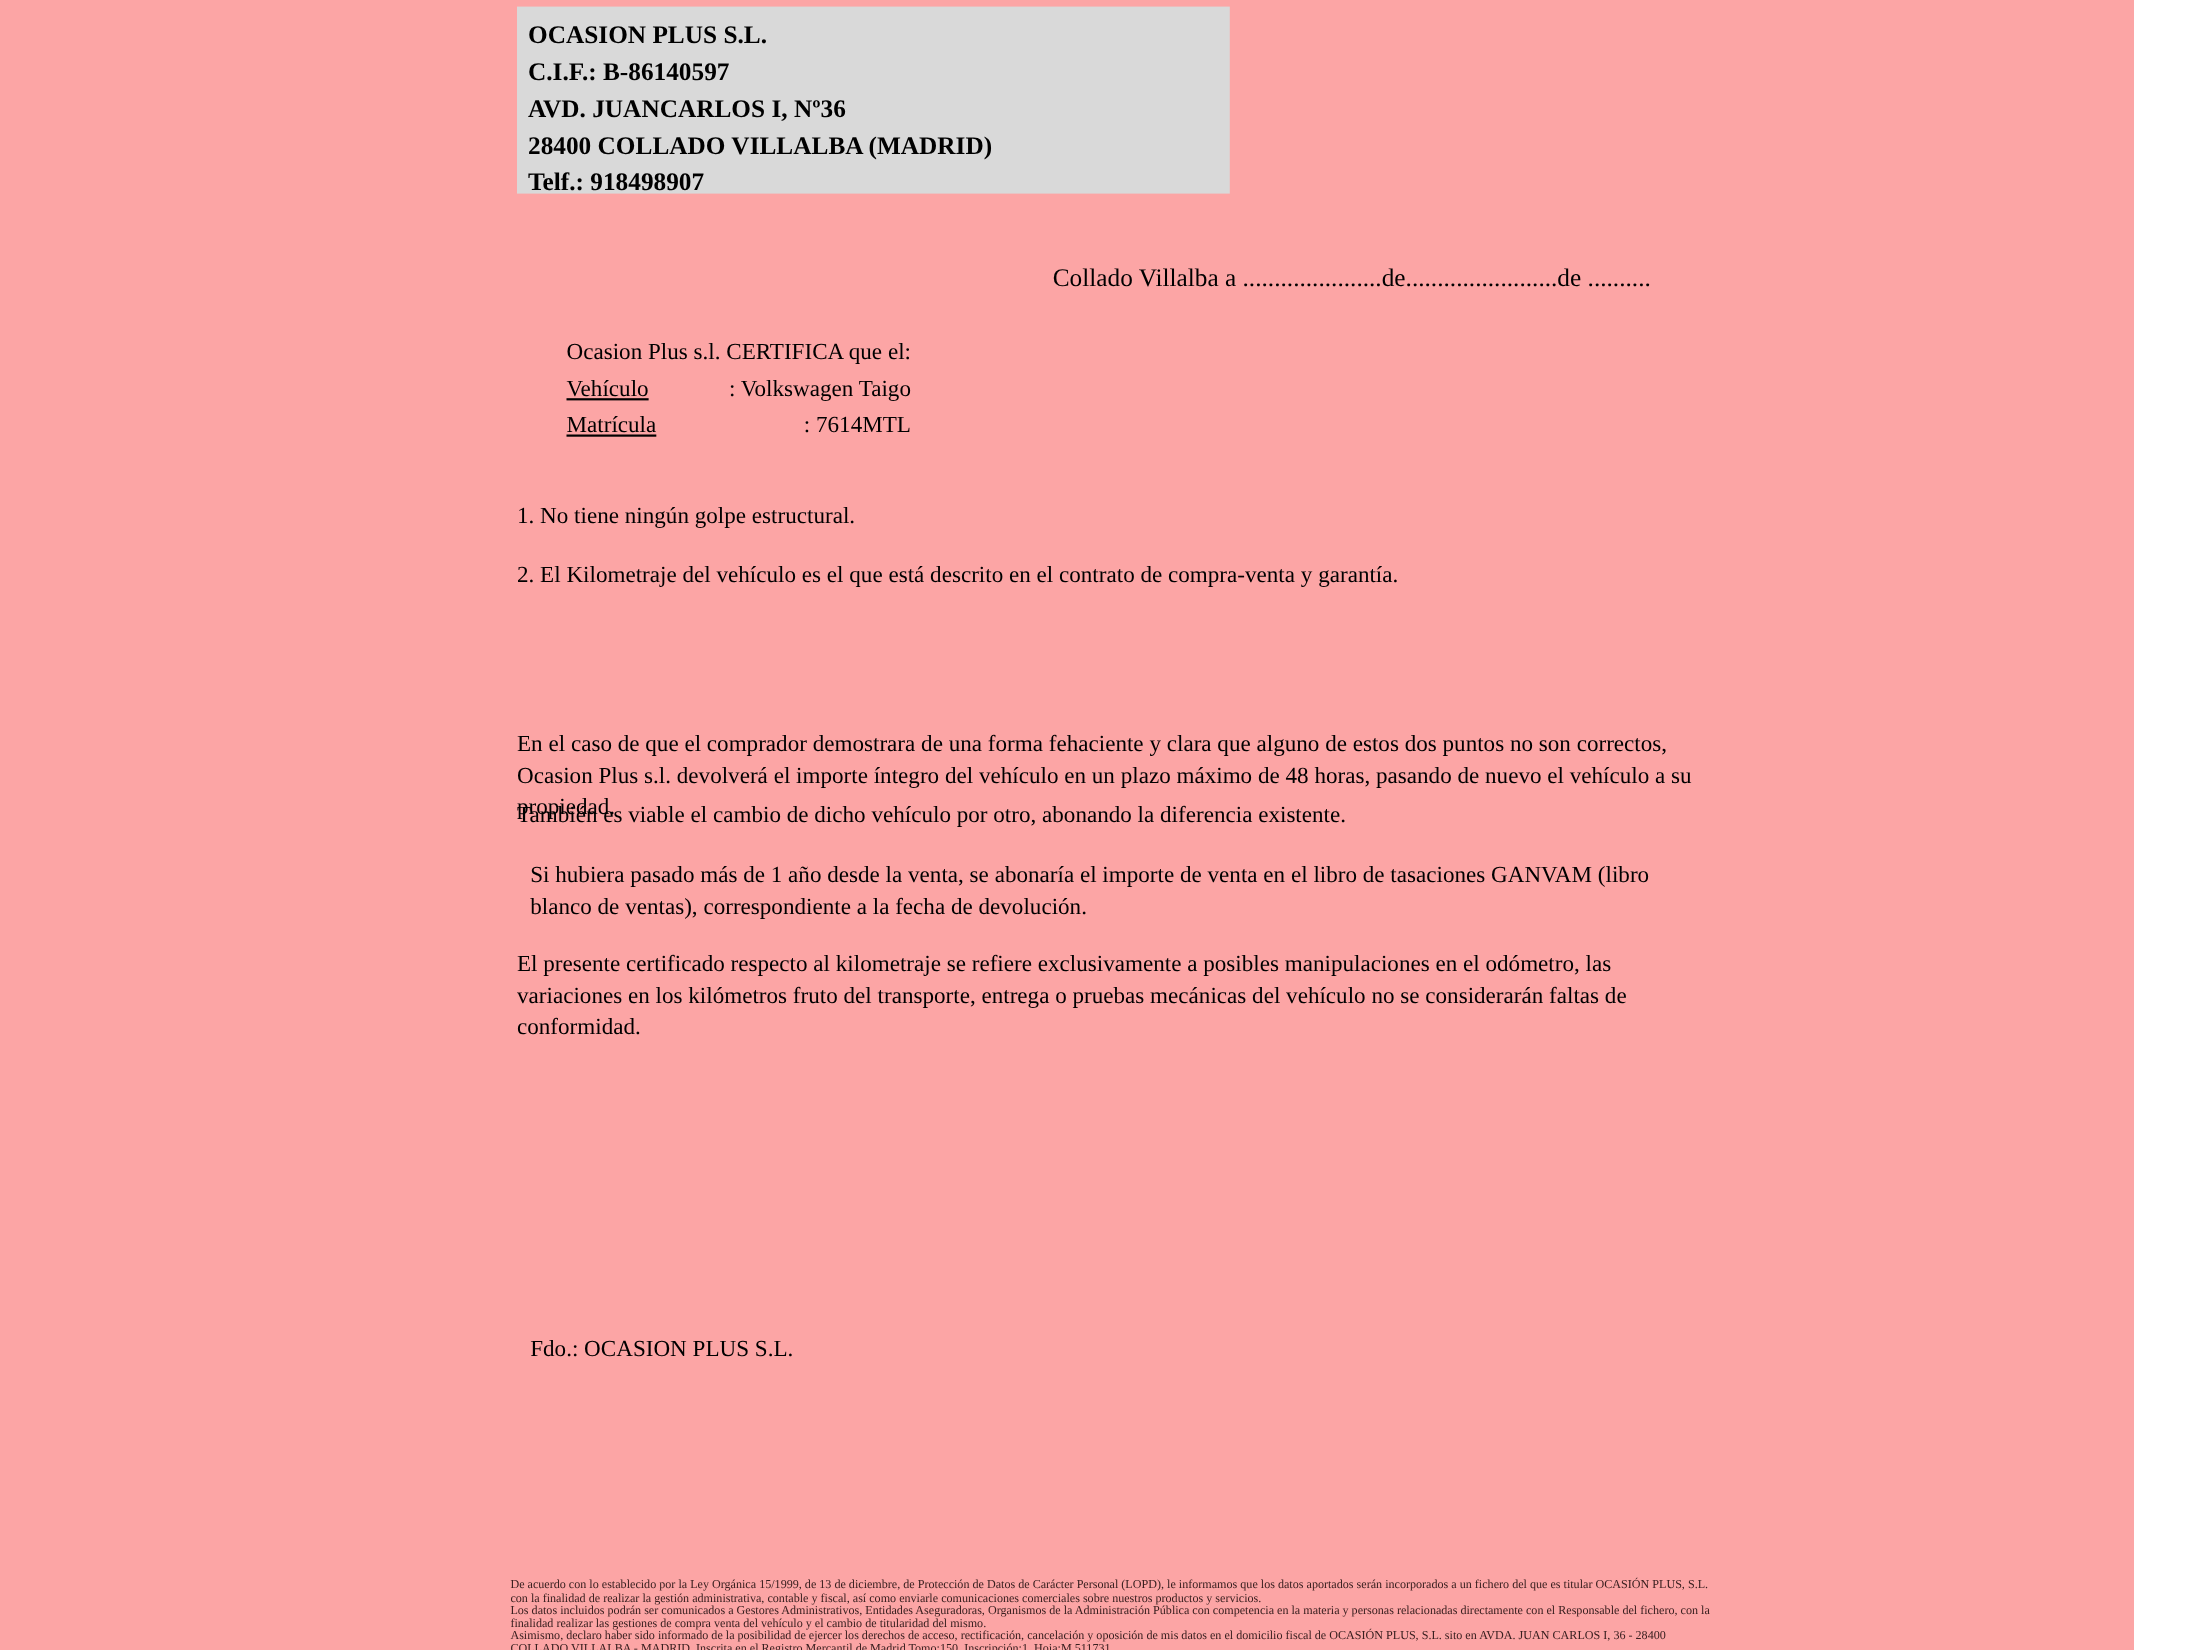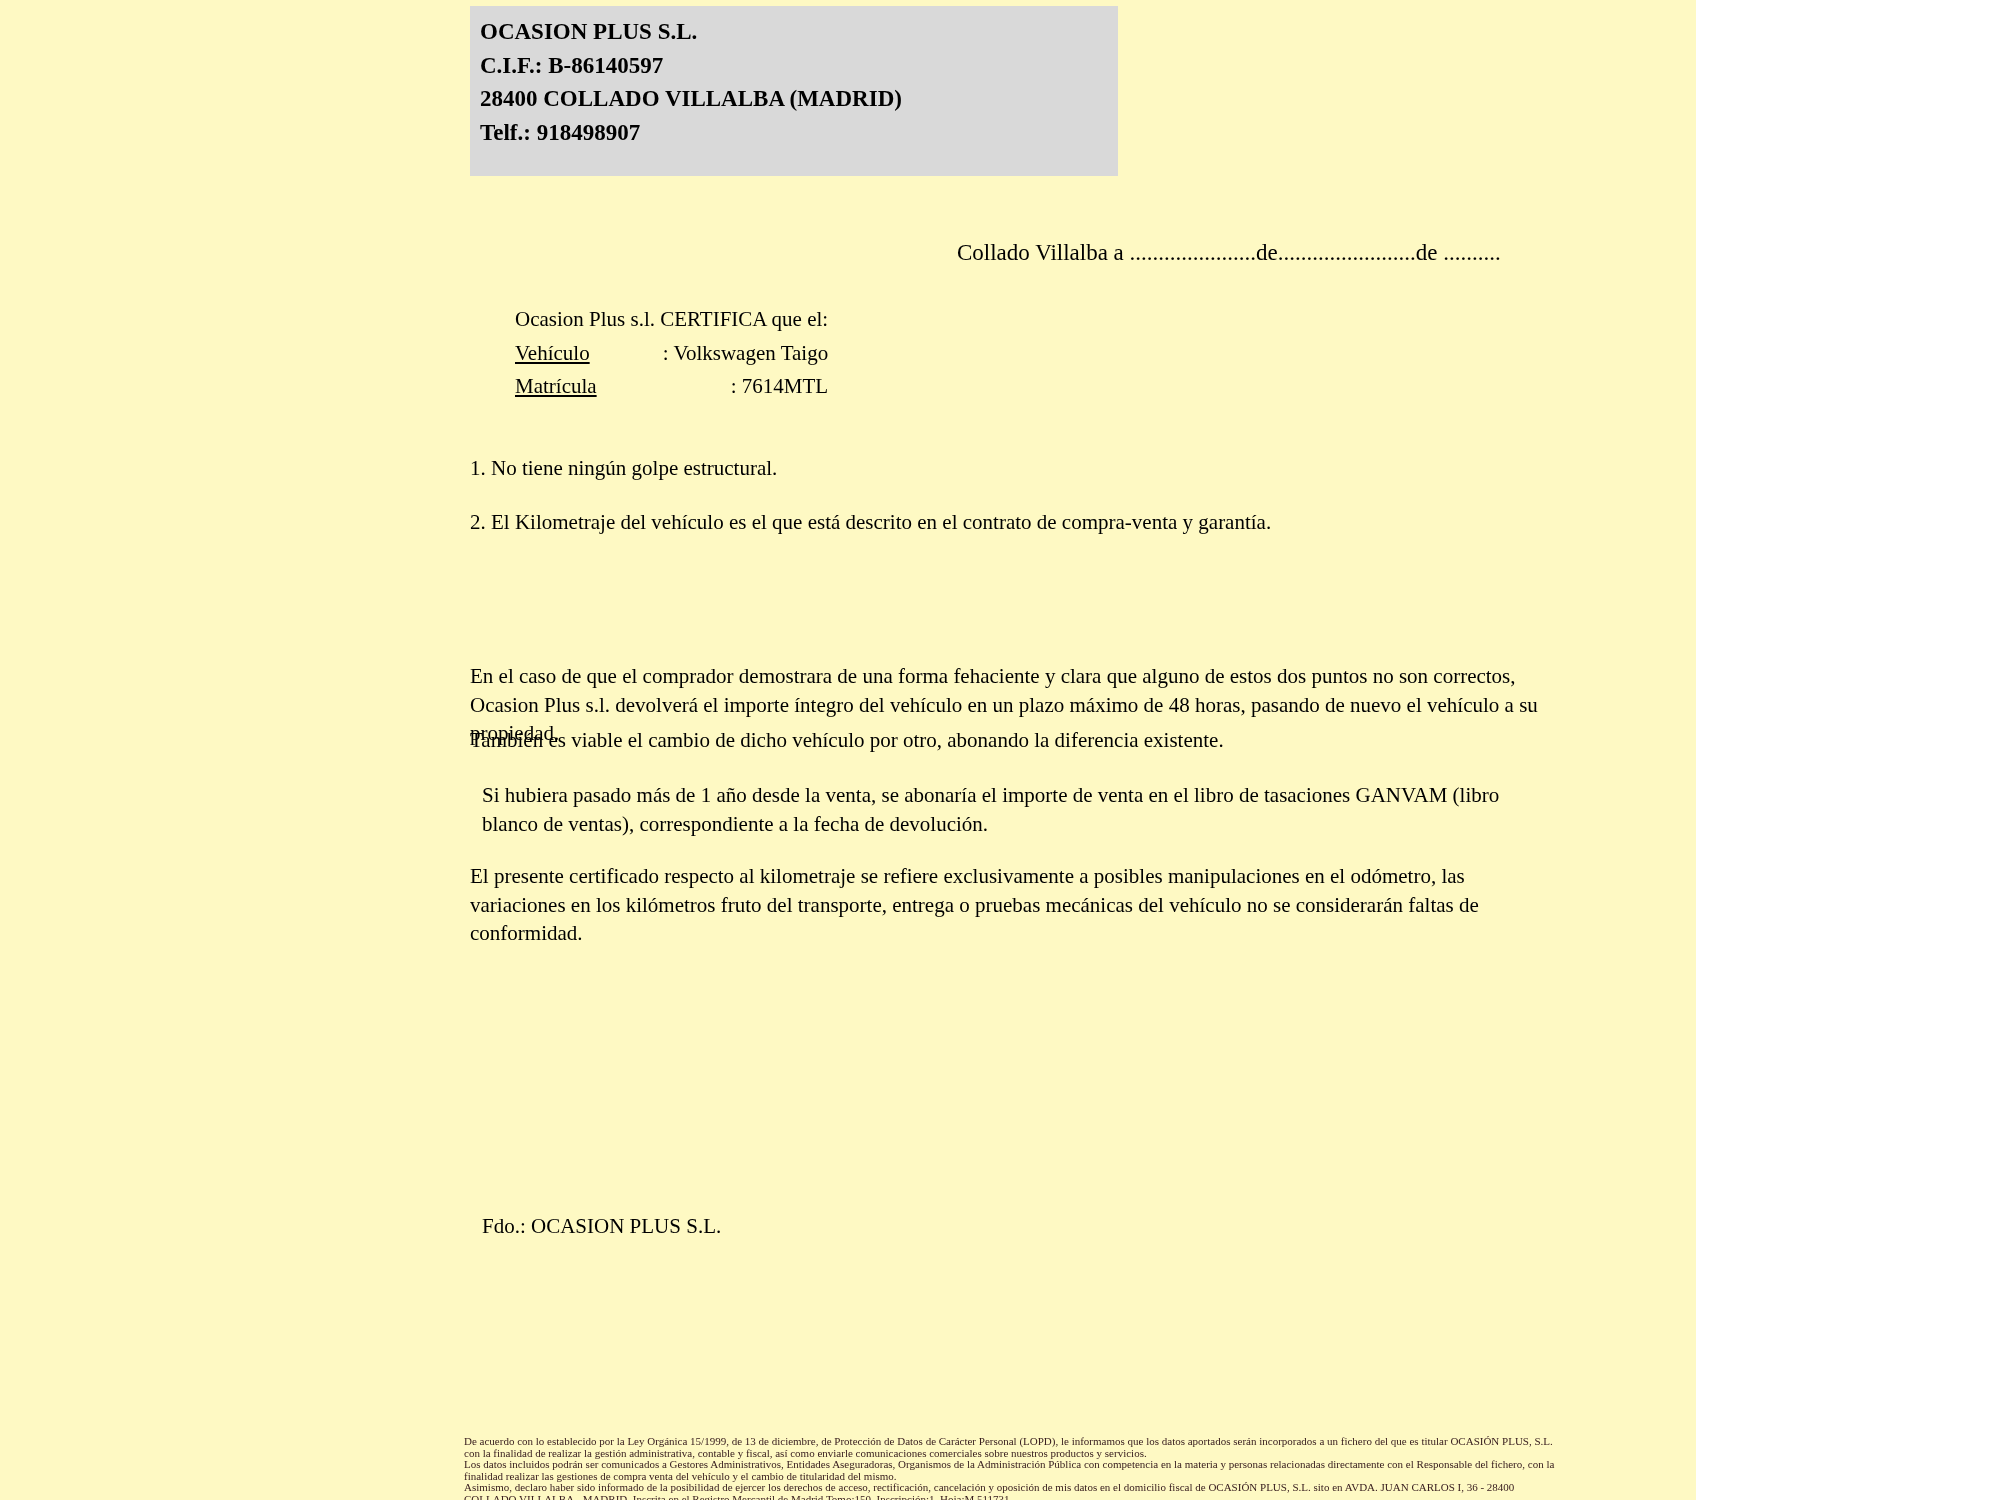--- a/index.html
+++ b/index.html
@@ -1,21 +1,21 @@
 <!DOCTYPE html>
 <html><head>
 <meta charset="utf-8">
 <style>
   * { margin: 0; padding: 0; box-sizing: border-box; }
   html, body { background: #ffffff; }
   .page {
     position: relative;
-    width: 1696px;
+    width: 1940px;
     height: 1500px;
-    background: #fef9c3;
+    background: #fca5a5;
     font-family: "Liberation Serif", serif;
     color: #000000;
     overflow: hidden;
   }
   .header-box {
     position: absolute;
     left: 470px;
     top: 6px;
     width: 648px;
     height: 170px;
@@ -86,20 +86,21 @@
   }
 </style>
 </head>
 <body>
 
 <div class="page">
 
   <div class="header-box">
     <div class="hline">OCASION PLUS S.L.</div>
     <div class="hline">C.I.F.: B-86140597</div>
+    <div class="hline">AVD. JUANCARLOS I, Nº36</div>
     <div class="hline">28400 COLLADO VILLALBA (MADRID)</div>
     <div class="hline">Telf.: 918498907</div>
   </div>
 
   <div class="date-line">Collado Villalba a ......................de........................de ..........</div>
 
   <div class="certify-block">
     <div>Ocasion Plus s.l. CERTIFICA que el:</div>
     <div class="row">
       <span class="lbl">Vehículo</span>

